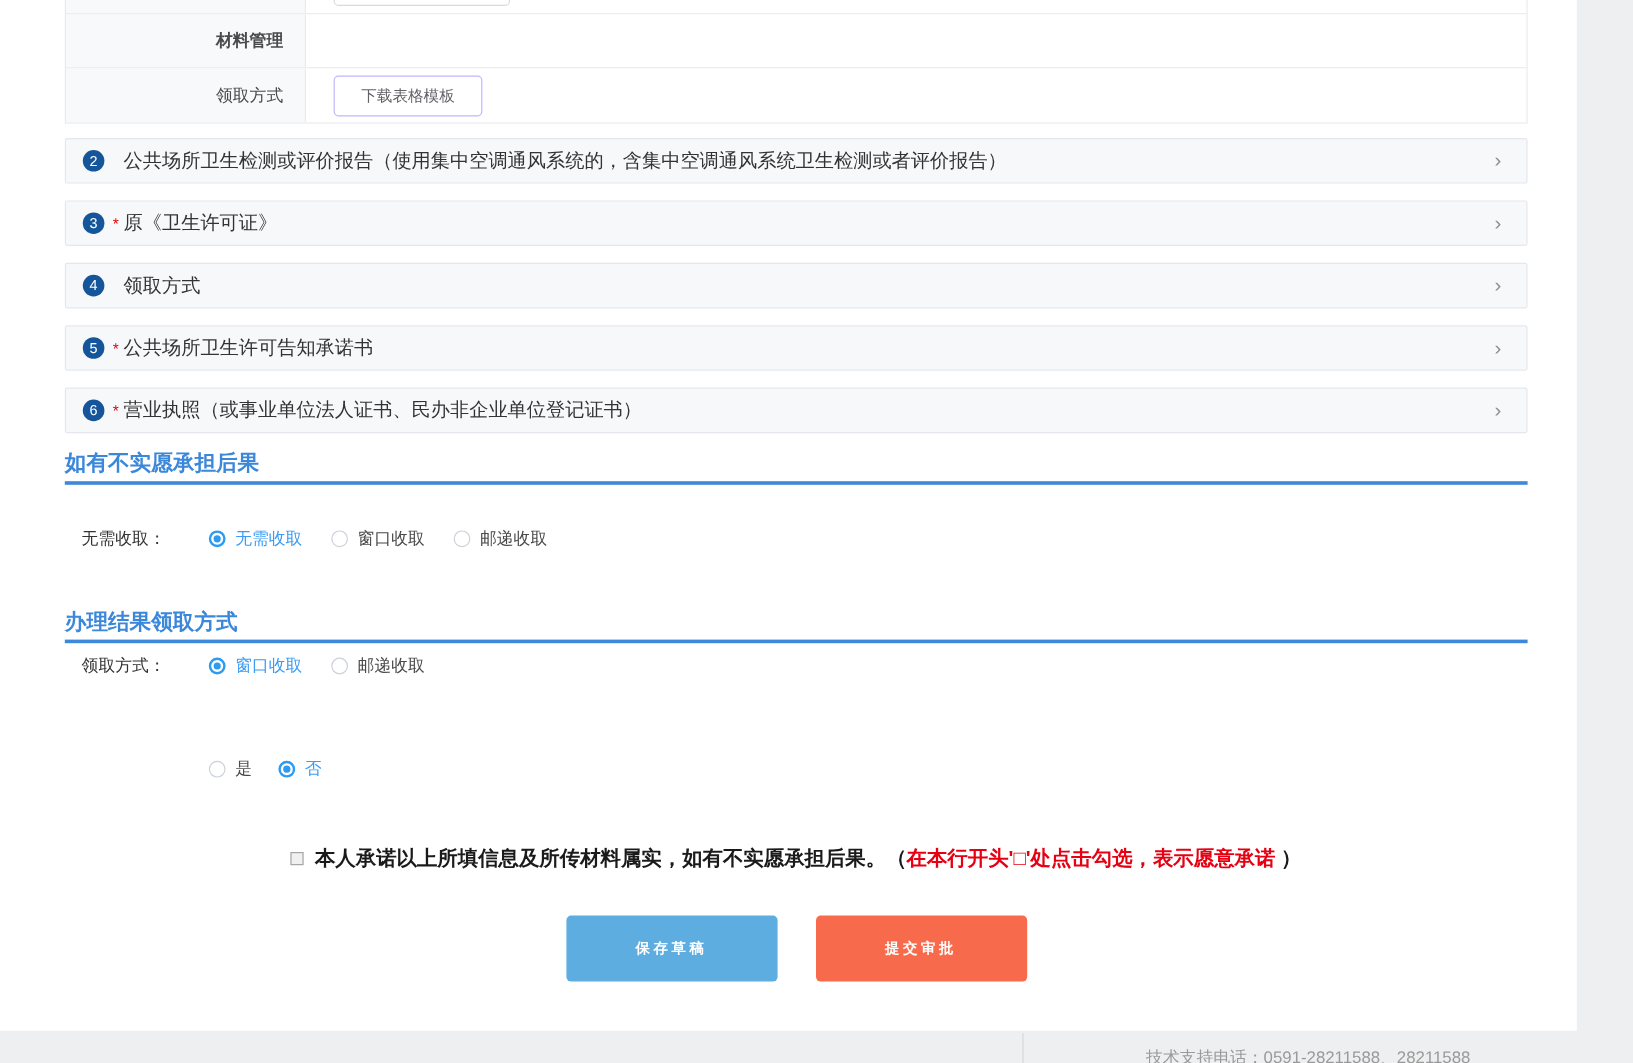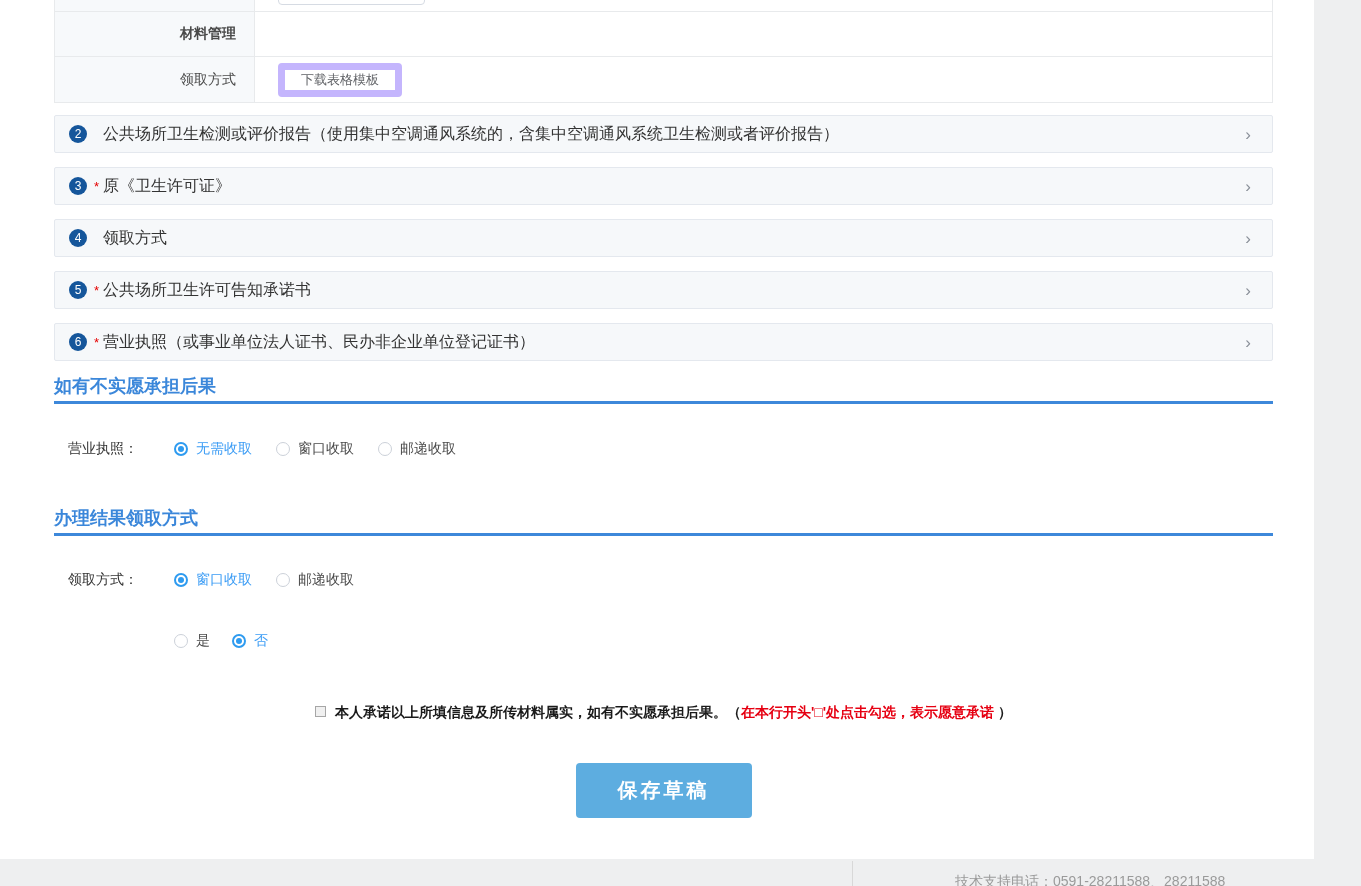--- a/index.html
+++ b/index.html
@@ -10,21 +10,21 @@
 
   
   .tbl { position:absolute; left:54px; top:0; width:1219px; border-left:1px solid #e8eaec; border-right:1px solid #e8eaec; }
   .tbl-row { display:flex; border-bottom:1px solid #e8eaec; position:relative; overflow:hidden; }
   .tbl-row.r0 { height:12px; }
   .tbl-row.r1 { height:45px;font-weight:bold; }
   .tbl-row.r2 { height:46px; }
   .tbl-label { width:200px; background:#f7f9fb; border-right:1px solid #e8eaec; color:#4a4a4a; font-size:14px; text-align:right; padding-right:18px; display:flex; align-items:center; justify-content:flex-end; }
   .tbl-content { flex:1; position:relative; background:#fff; }
   .input-fragment { position:absolute; left:23px; top:-31px; width:147px; height:36px; background:#fff; border:1px solid #d6dbe3; border-radius:4px; }
-  .dl-btn { position:absolute; left:23px; top:6px; width:124px; height:34px; background:#fff; border:7px solid #c4b5fd; border-radius:4px; color:#606266; font-size:13px; display:flex; align-items:center; justify-content:center; cursor:pointer; }
+  .dl-btn { position:absolute; left:23px; top:6px; width:124px; height:34px; background:#fff; border:1px solid #c4b5fd; border-radius:4px; color:#606266; font-size:13px; display:flex; align-items:center; justify-content:center; cursor:pointer; }
 
   
   .acc { position:absolute; left:54px; width:1219px; height:38px; background:#f6f8fa; border:1px solid #e4e8ee; border-radius:2px; display:flex; align-items:center; padding-left:14px; cursor:pointer; }
   .acc-badge { width:18px; height:18px; border-radius:50%; background:#15569b; color:#fff; font-size:12px; display:flex; align-items:center; justify-content:center; flex:none; }
   .acc-star { color:#e60000; font-size:13px; margin-left:7px; width:7px; }
   .acc-label { color:#333; font-size:16px; margin-left:2px; }
   .acc-chevron { position:absolute; right:21px; top:50%; transform:translateY(-50%); color:#8a9099; font-size:17px; line-height:1; }
 
   
   .sec-title { position:absolute; left:54px; font-size:18px; font-weight:bold; color:#3b87da; }
@@ -38,27 +38,27 @@
   .radio.off { background:#fff; border:1px solid #ccd1d9; }
   .radio.on { background:#fff; border:2px solid #2e9bf0; }
   .radio.on::after { content:""; position:absolute; left:2px; top:2px; right:2px; bottom:2px; background:#2e9bf0; border-radius:50%; }
   .radio-text { font-size:14px; margin-left:8px; }
   .radio-text.sel { color:#3b9cf5; }
   .radio-text.unsel { color:#4a4a4a; }
 
   .sms-label { position:absolute; left:67px; top:610px; width:88px; text-align:center; color:#333; font-size:14px; line-height:21px; }
 
   
-  .promise { position:absolute; left:54px; top:704px; width:1219px; text-align:center; font-size:14px; font-weight:bold; color:#1a1a1a; }
+  .promise { position:absolute; left:54px; top:704px; width:1219px; text-align:center; font-size:17px; font-weight:bold; color:#1a1a1a; }
   .cbx { display:inline-block; width:11px; height:11px; background:#f0f0f0; border:1px solid #a6a6a6; vertical-align:middle; margin-right:9px; margin-top:-3px; cursor:pointer; }
   .promise .red { color:#e60012; }
 
   
   .btn-row { position:absolute; left:54px; top:763px; width:1219px; display:flex; justify-content:center; gap:32px; }
-  .btn { width:176px; height:55px; border:none; border-radius:4px; color:#fff; font-size:20px; font-weight:bold; letter-spacing:3px; font-family:"Liberation Sans", sans-serif; display:flex; align-items:center; justify-content:center; cursor:pointer; }
+  .btn { width:176px; height:55px; border:none; border-radius:4px; color:#fff; font-size:12px; font-weight:bold; letter-spacing:3px; font-family:"Liberation Sans", sans-serif; display:flex; align-items:center; justify-content:center; cursor:pointer; }
   .btn.save { background:#5dade0; }
   .btn.submit { background:#f86a4c; }
 
   
   .footer-divider { position:absolute; left:852px; top:861px; width:1px; height:25px; background:#d8d8d8; }
   .footer-text { position:absolute; left:955px; top:873px; font-size:14px; color:#9a9a9a; white-space:nowrap; }
 </style>
 </head>
 <body>
 
@@ -112,39 +112,39 @@
       <span class="acc-badge">6</span>
       <span class="acc-star">*</span>
       <span class="acc-label">营业执照（或事业单位法人证书、民办非企业单位登记证书）</span>
       <span class="acc-chevron">›</span>
     </div>
 
     <div class="sec-title" style="top:374px">如有不实愿承担后果</div>
     <div class="sec-rule" style="top:401px"></div>
 
     <div class="field-row" style="left:68px; top:440px;">
-      <span class="field-label" style="width:100px">营业执照：</span>
+      <span class="field-label" style="width:100px">无需收取：</span>
       <span class="radio-opt" style="margin-left:6px">
         <span class="radio on"></span>
         <span class="radio-text sel">无需收取</span>
       </span>
       <span class="radio-opt" style="margin-left:24px">
         <span class="radio off"></span>
         <span class="radio-text unsel">窗口收取</span>
       </span>
       <span class="radio-opt" style="margin-left:24px">
         <span class="radio off"></span>
         <span class="radio-text unsel">邮递收取</span>
       </span>
     </div>
 
     <div class="sec-title" style="top:506px">办理结果领取方式</div>
     <div class="sec-rule" style="top:533px"></div>
 
-    <div class="field-row" style="left:68px; top:571px;">
+    <div class="field-row" style="left:68px; top:546px;">
       <span class="field-label" style="width:100px">领取方式：</span>
       <span class="radio-opt" style="margin-left:6px">
         <span class="radio on"></span>
         <span class="radio-text sel">窗口收取</span>
       </span>
       <span class="radio-opt" style="margin-left:24px">
         <span class="radio off"></span>
         <span class="radio-text unsel">邮递收取</span>
       </span>
     </div>
@@ -159,18 +159,19 @@
         <span class="radio-text sel">否</span>
       </span>
     </div>
 
     <div class="promise">
       <span class="cbx"></span><span>本人承诺以上所填信息及所传材料属实，如有不实愿承担后果。（</span><span class="red">在本行开头'□'处点击勾选，表示愿意承诺 </span><span>）</span>
     </div>
 
     <div class="btn-row">
       <button class="btn save">保存草稿</button>
+      <button class="btn submit">提交审批</button>
     </div>
   </div>
 
   <div class="footer-divider"></div>
   <div class="footer-text">技术支持电话：0591-28211588、28211588</div>
 </div>
 
 </body></html>

